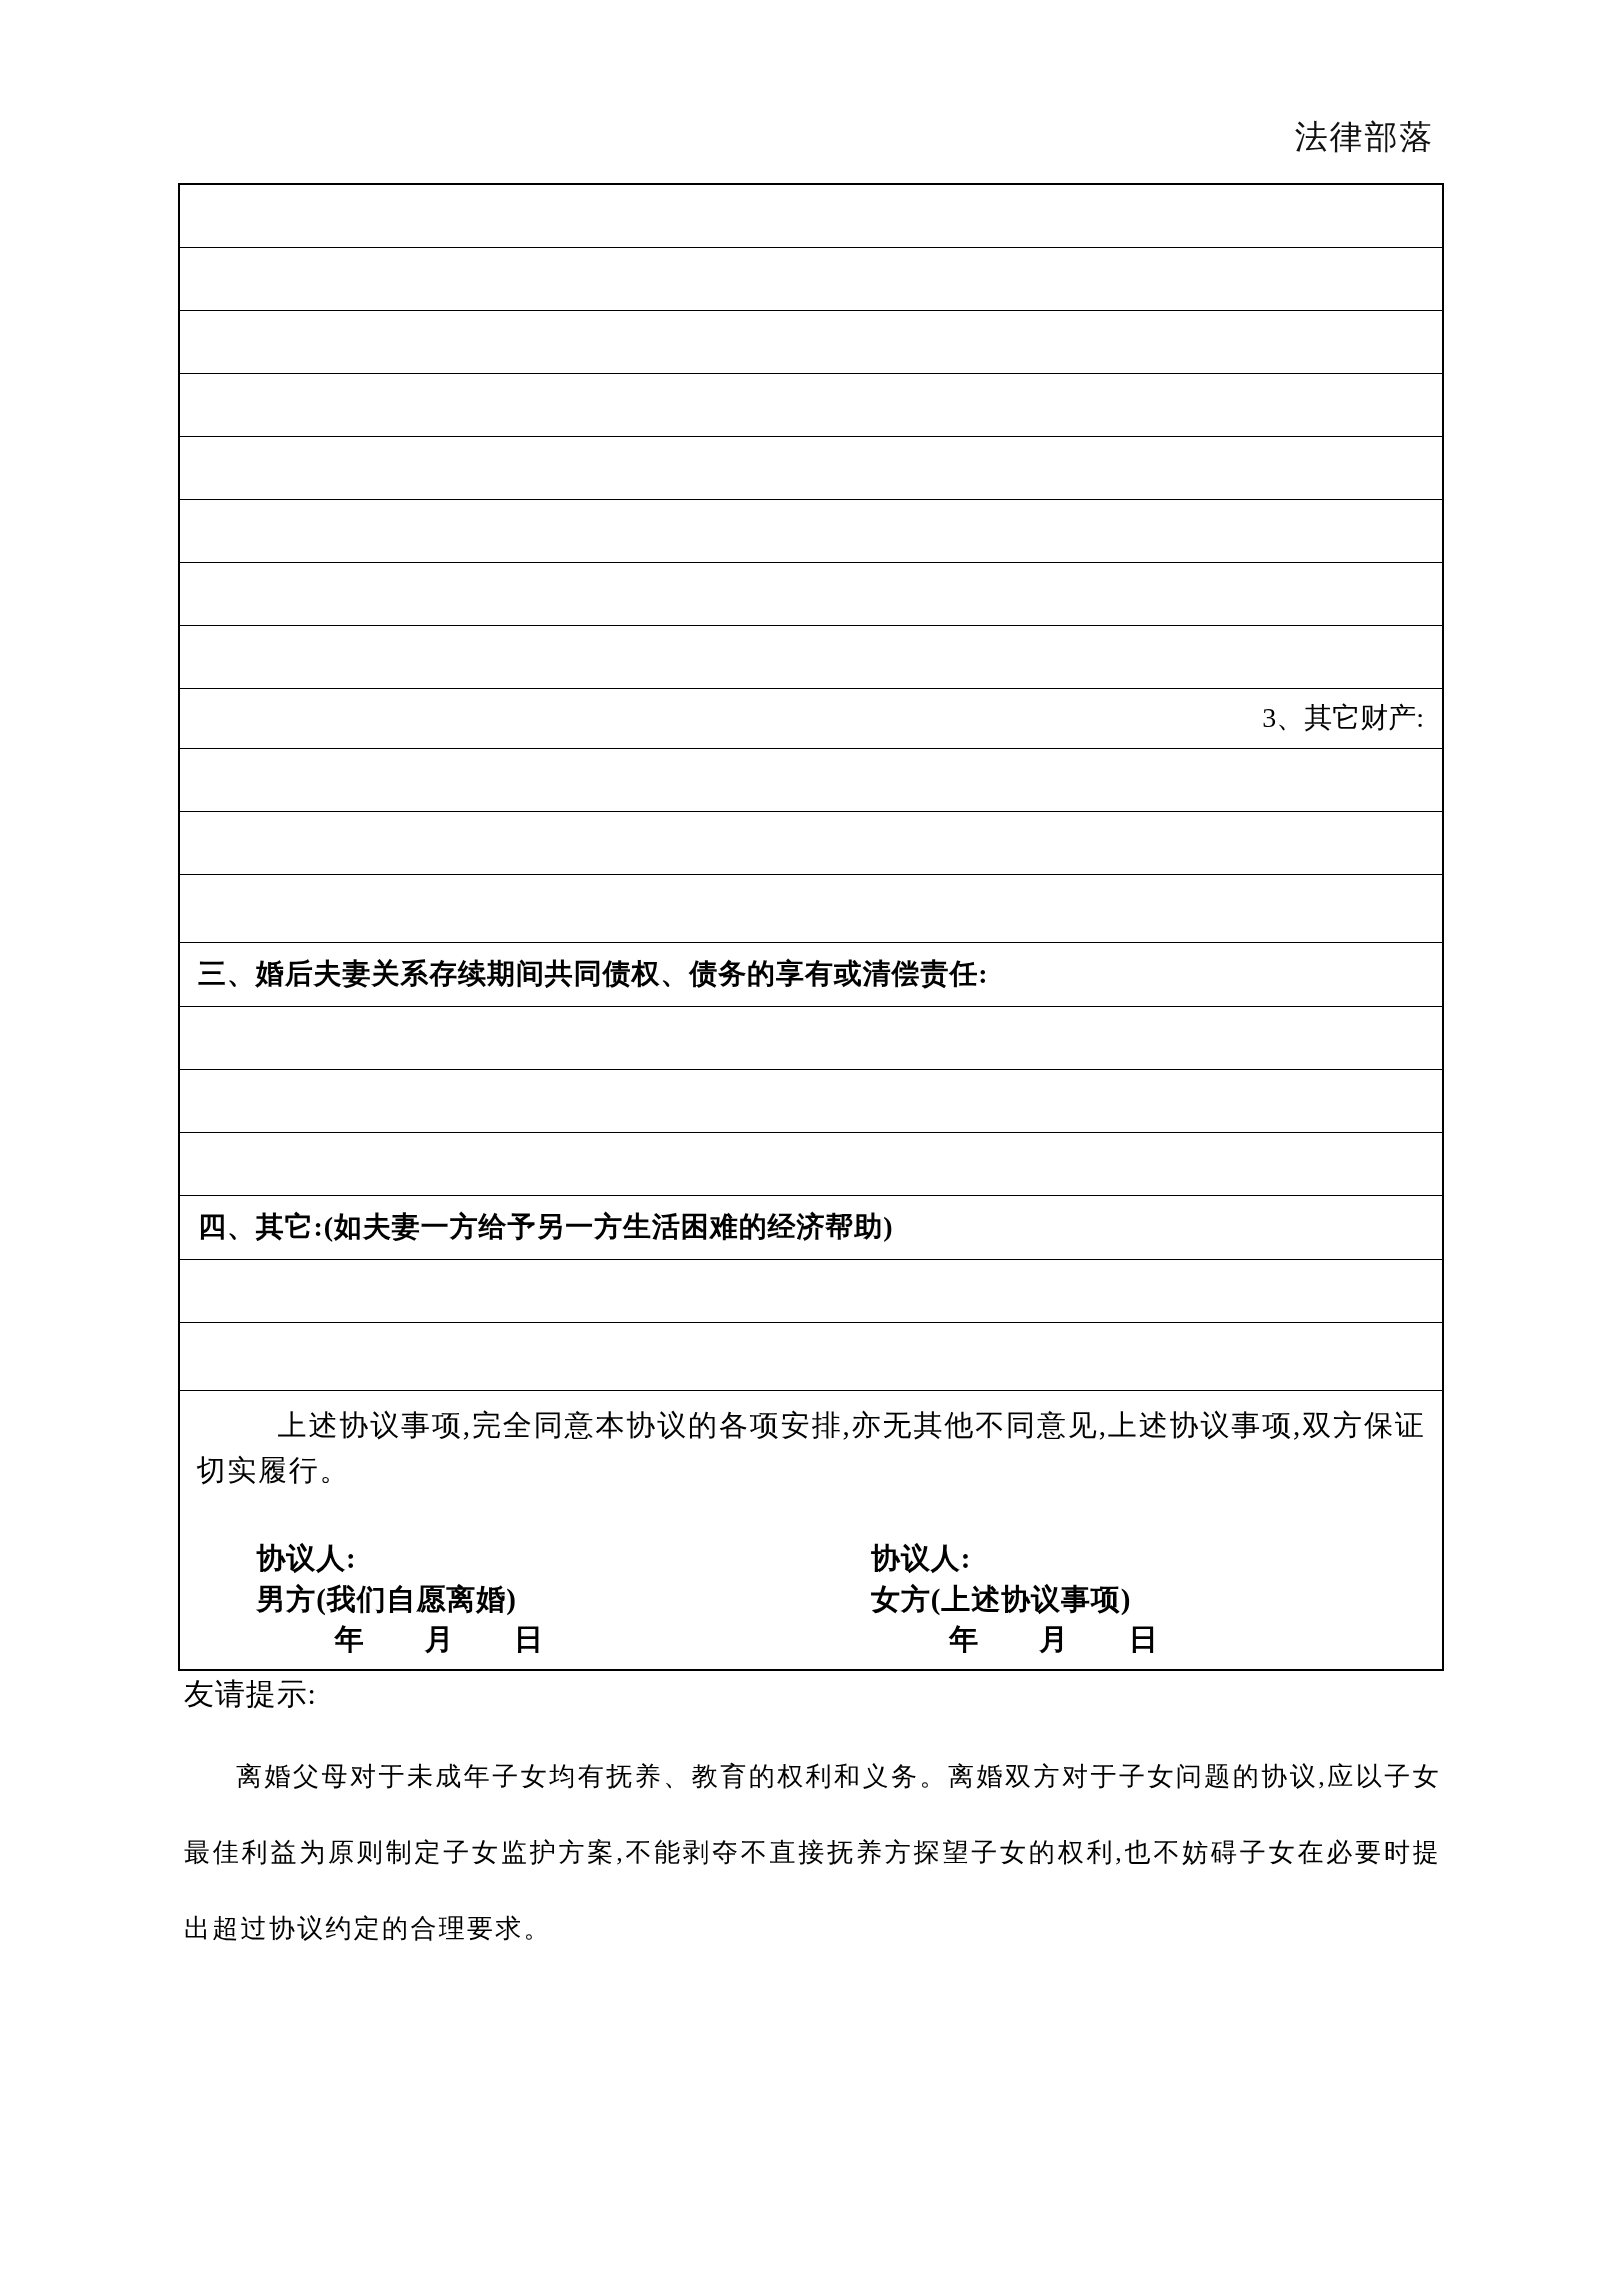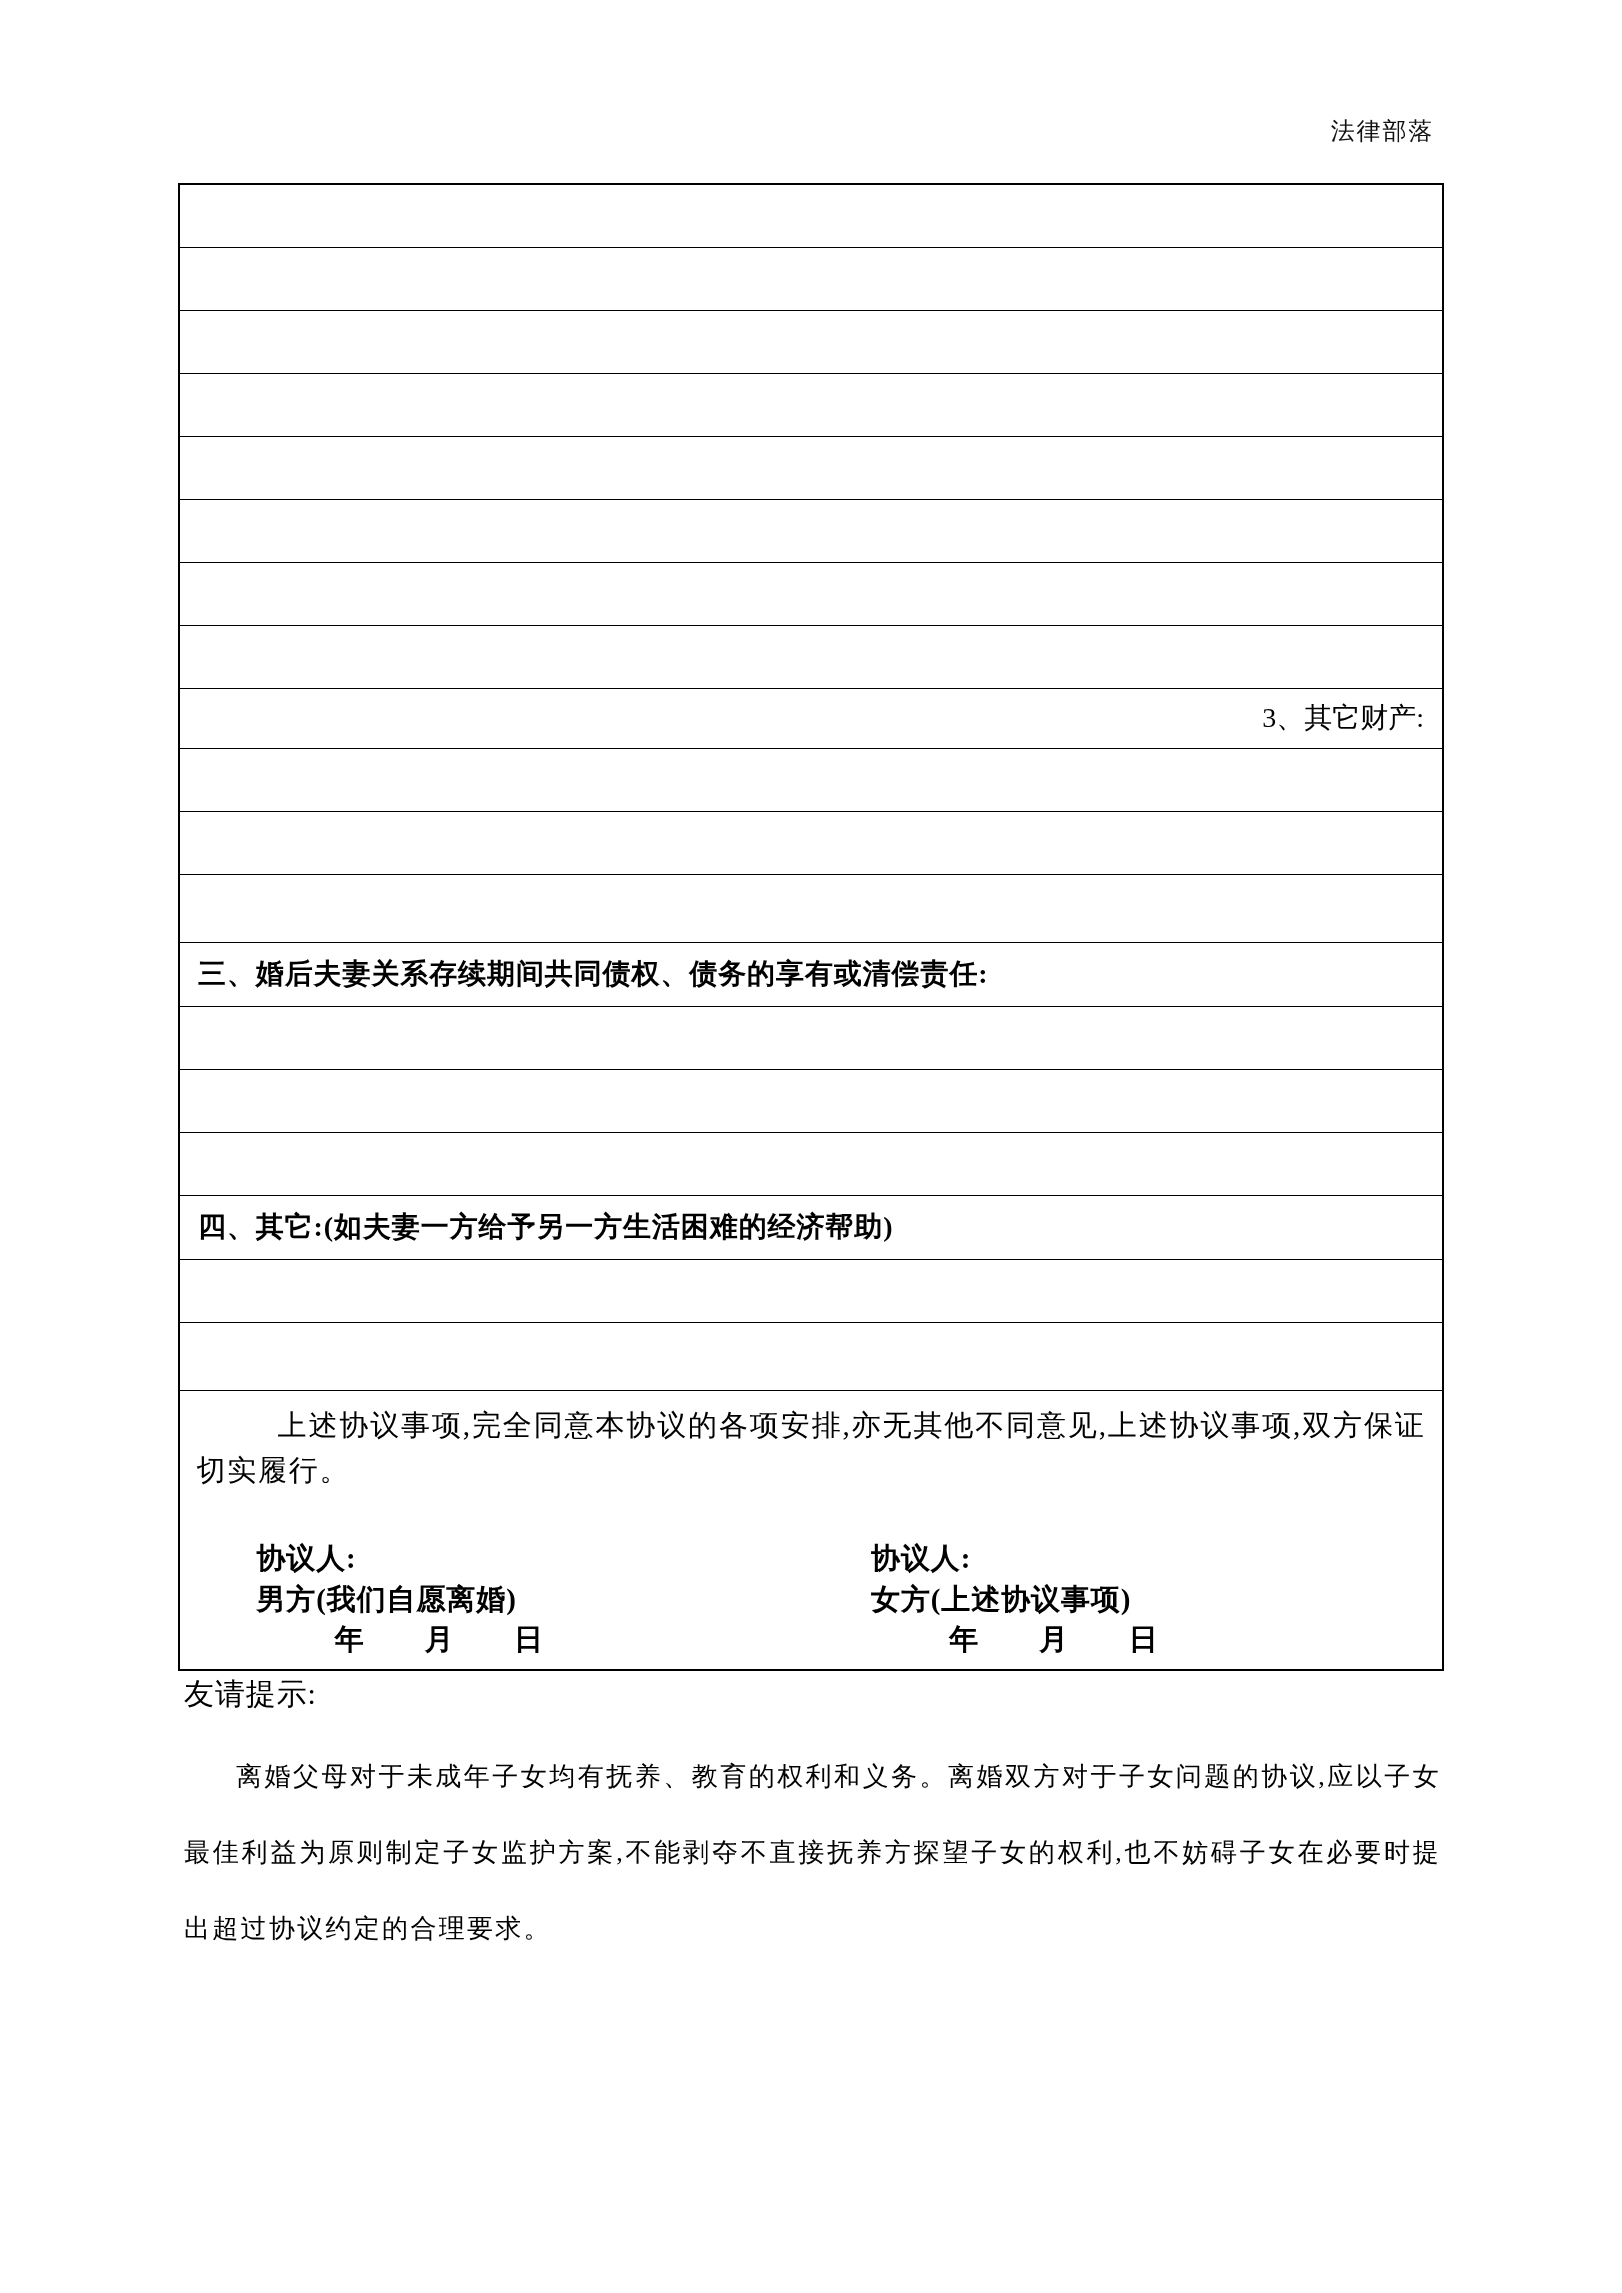--- a/index.html
+++ b/index.html
@@ -11,21 +11,21 @@
     position:relative;
     width:1623px; height:2294px;
     margin:0 auto;
     background:#ffffff;
     color:#000000;
     overflow:hidden;
   }
   .brand {
     position:absolute;
     top:115px; right:189px;
-    font-size:24px;
+    font-size:33px;
     letter-spacing:1.8px;
     color:#111111;
   }
   table.doc-table {
     position:absolute;
     top:183px; left:178px;
     width:1266px;
     border-collapse:collapse;
     table-layout:fixed;
   }

